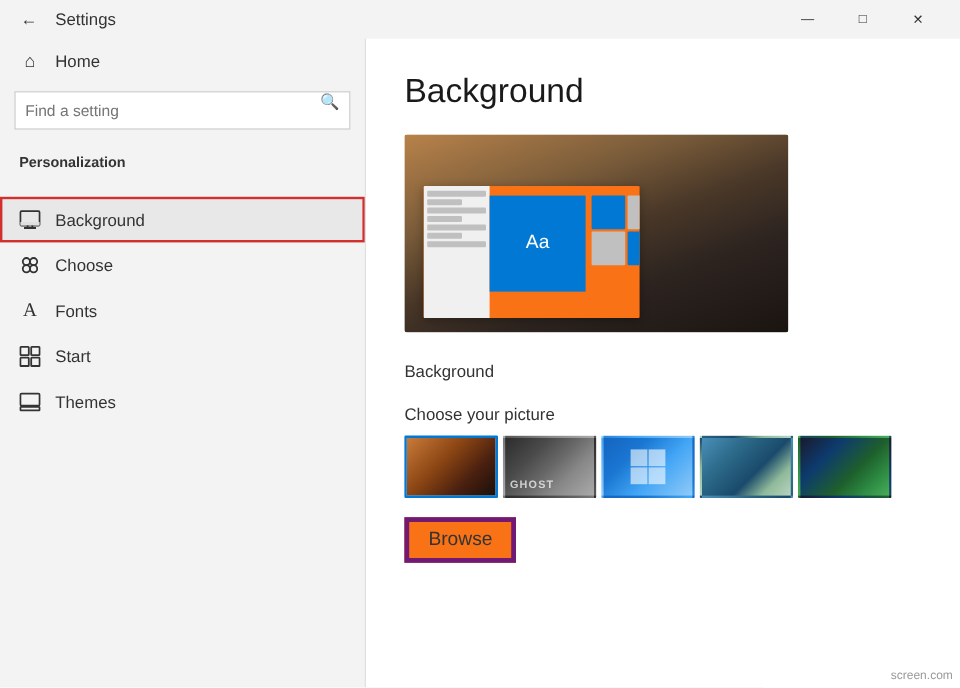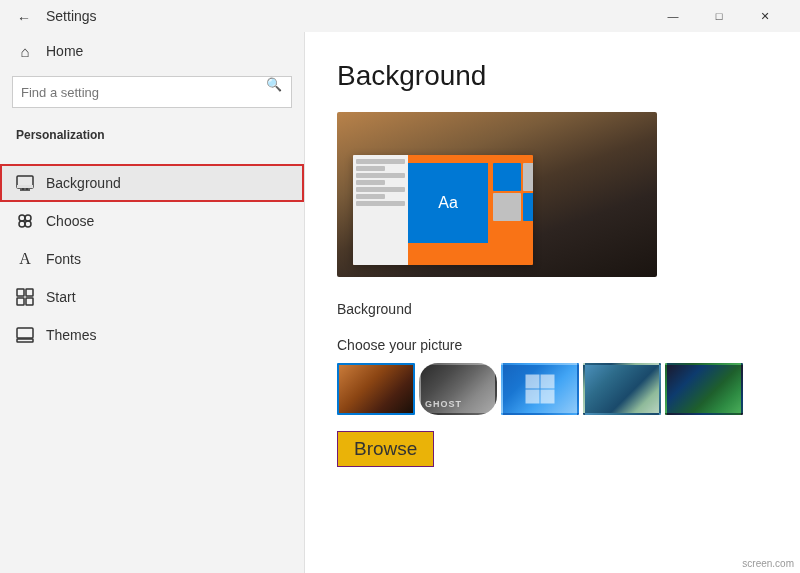--- a/index.html
+++ b/index.html
@@ -342,23 +342,23 @@
       grid-template-columns: 14px 14px;
       grid-template-rows: 14px 14px;
       gap: 1px;
     }
     .thumb-3-tile { background: rgba(255,255,255,0.6); }
     .thumb-4 { background: linear-gradient(135deg, #4a8fba 0%, #2d6b8a 30%, #1a4a6b 60%, #8fba9a 80%, #b8d4c0 100%); }
     .thumb-5 { background: linear-gradient(135deg, #1a1a2e 0%, #0d3b6e 30%, #1e5f2c 60%, #2d8a42 80%, #4aad5a 100%); }
 
     .browse-button {
       padding: 6px 16px;
-      border: 1px solid #701a75;
-      background: #eab308;
-      font-size: 19px;
+      border: 4px solid #701a75;
+      background: #f97316;
+      font-size: 16px;
       color: #333;
       cursor: pointer;
       outline: none;
     }
 
     
     .sidebar::-webkit-scrollbar { width: 6px; }
     .sidebar::-webkit-scrollbar-thumb { background: #c0c0c0; border-radius: 3px; }
 
     
@@ -485,21 +485,21 @@
         </div>
       </div>
     </div>
 
     <div class="section-label">Background</div>
 
     <div style="margin-top: 20px;">
       <div class="choose-label">Choose your picture</div>
       <div class="picture-grid">
         <div class="picture-thumb thumb-1" title="Sunset landscape"></div>
-        <div class="picture-thumb thumb-2" style="position:relative;border-radius:19px;">
+        <div class="picture-thumb thumb-2" style="position:relative;">
           <span class="thumb-2-text">GHOST</span>
         </div>
         <div class="picture-thumb thumb-3" style="position:relative;">
           <div class="thumb-3-grid">
             <div class="thumb-3-tile"></div>
             <div class="thumb-3-tile"></div>
             <div class="thumb-3-tile"></div>
             <div class="thumb-3-tile"></div>
           </div>
         </div>

